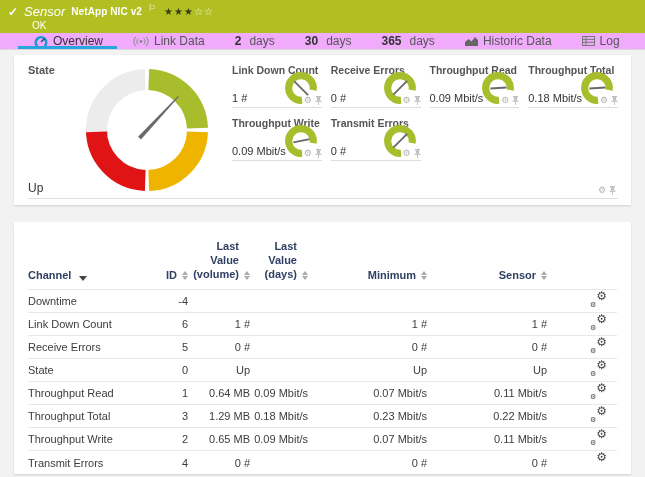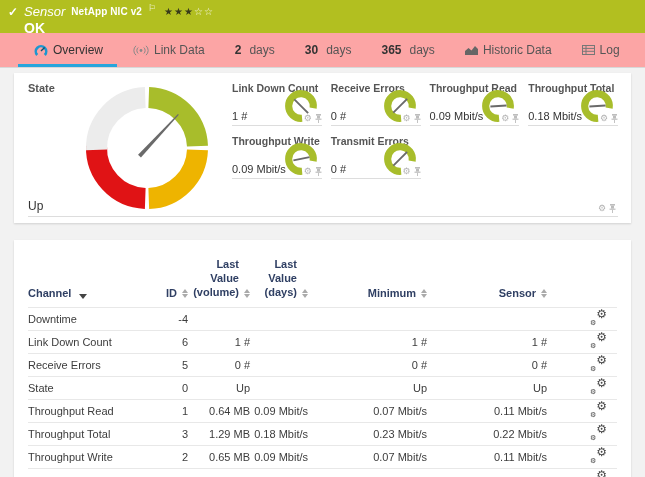--- a/index.html
+++ b/index.html
@@ -14,24 +14,24 @@
   
   .topbar { height:33px; background:#b2bf20; color:#fff; padding:4px 10px 0 8px; }
   .topbar-row1 { display:flex; align-items:center; gap:6px; }
   .check-icon { font-size:12px; font-weight:bold; }
   .kind-label { font-style:italic; font-size:13px; }
   .sensor-title { font-weight:bold; font-size:10px; letter-spacing:.1px; }
   .flag-icon { font-size:9px; align-self:flex-start; margin-top:-1px; opacity:.95; }
   .stars { font-size:10px; letter-spacing:1px; margin-left:2px; cursor:pointer; }
   .stars .filled { color:#383a1a; }
   .stars .empty { color:rgba(255,255,255,.88); }
-  .status-ok { margin-left:16px; font-size:14px; font-weight:bold; margin-top:1px; }
+  .status-ok { margin-left:24px; font-size:10px; font-weight:normal; margin-top:1px; }
 
   
-  .tabbar { height:35px; background:#fca5a5; border-bottom:1px solid #d8d8d8;
+  .tabbar { height:17px; background:#f0abfc; border-bottom:1px solid #d8d8d8;
             display:flex; align-items:center; padding-left:34px; gap:30px; }
   .tab { position:relative; height:100%; display:flex; align-items:center; gap:5px;
          font-size:12px; color:#555; cursor:pointer; white-space:nowrap; }
   .tab .num { font-weight:bold; color:#333; margin-right:3px; }
   .tab.active { color:#333; }
   .tab.active::after { content:""; position:absolute; left:-16px; right:-14px; bottom:0;
                        height:3px; background:#27a5dc; }
   .tab svg, .tab .gear-glyph { flex:0 0 auto; }
 
   

